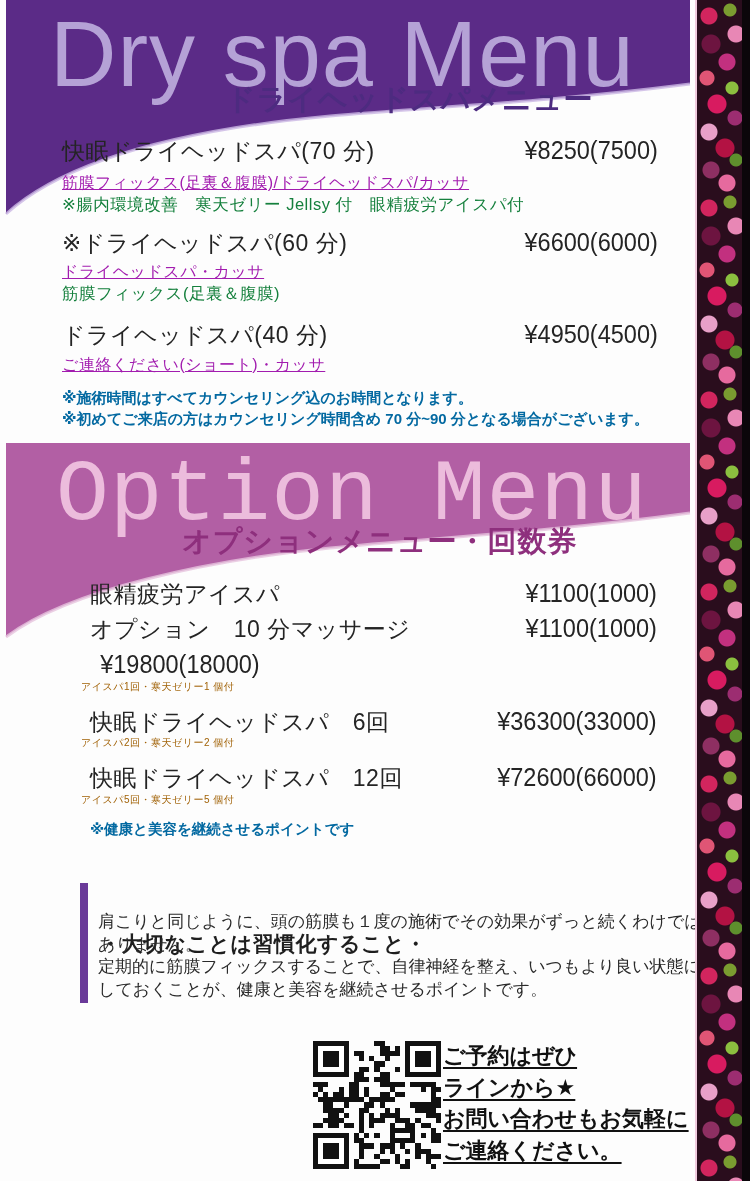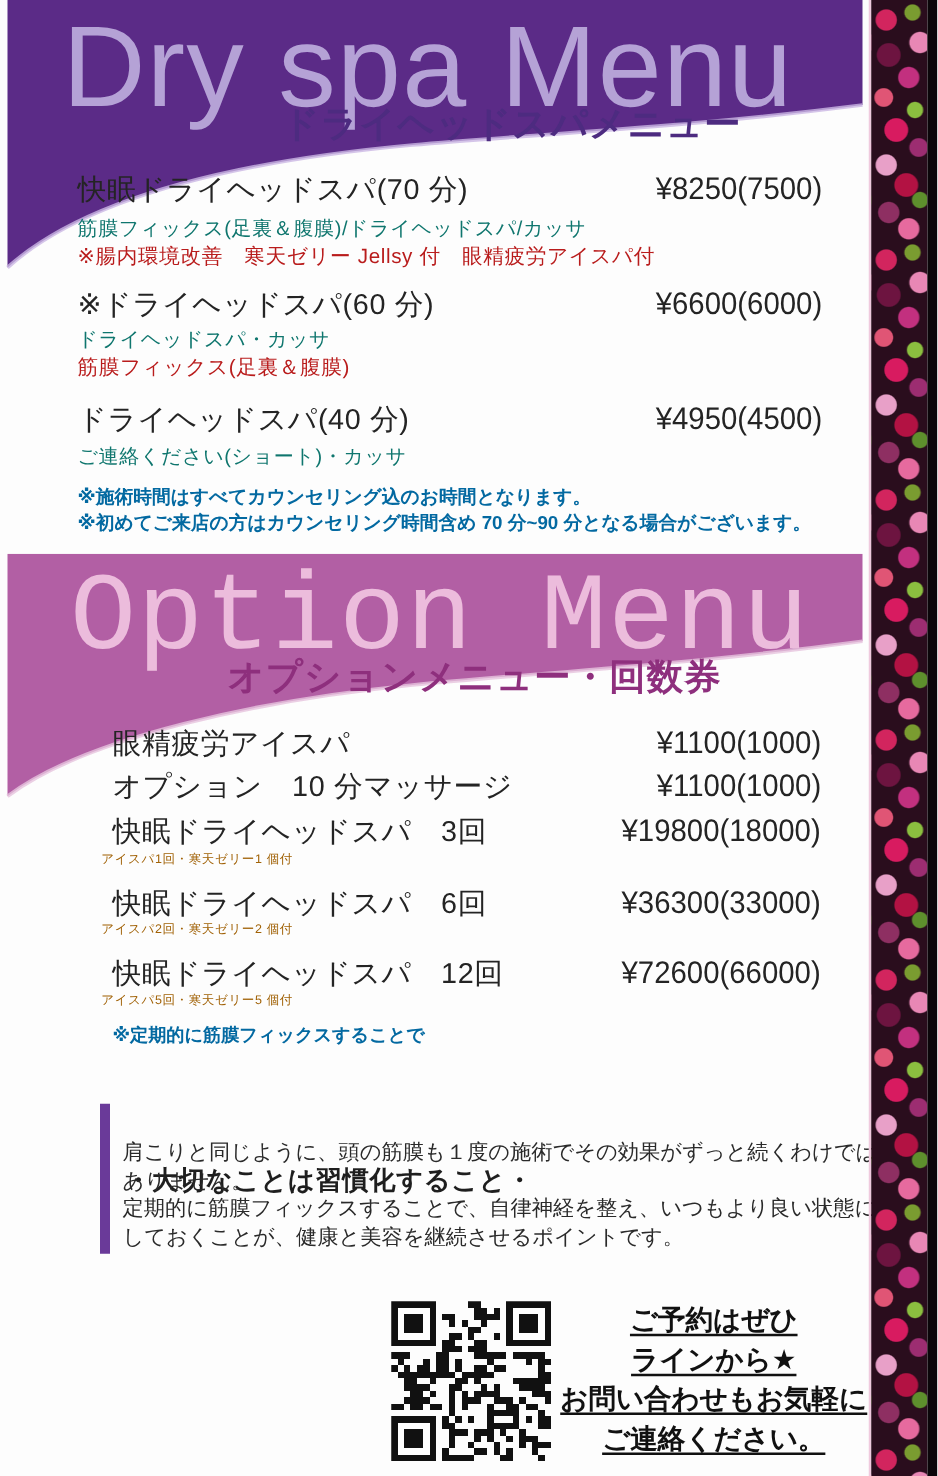--- a/index.html
+++ b/index.html
@@ -28,32 +28,32 @@
   .row{position:absolute;display:flex;justify-content:space-between;align-items:baseline;gap:33px;}
   .row-s1{left:62px;width:596px;}
   .row-s2{left:90px;width:567px;}
   .iname{font-size:23px;font-weight:500;letter-spacing:.5px;}
   .iprice{
     font-size:25px;font-weight:500;letter-spacing:0;
     display:inline-block;transform:scaleX(.94);transform-origin:100% 60%;
     white-space:nowrap;
   }
   .sub{position:absolute;left:62px;font-size:16px;letter-spacing:.5px;white-space:nowrap;}
-  .sub.accent{color:#0f766e;}
-  .sub.plain{color:#b91c1c;font-size:16.5px;}
+  .sub.accent{color:#a21caf;text-decoration:underline;}
+  .sub.plain{color:#15803d;font-size:16.5px;}
   .sub.s2{left:81px;font-size:10px;color:#a16207;}
   .notes{position:absolute;left:62px;font-size:15px;line-height:21px;color:#0369a1;font-weight:700;}
   .notes-2{left:90px;font-size:14.5px;line-height:20px;}
   
   .info-bar{position:absolute;left:80px;top:883px;width:8px;height:120px;background:#6a3a99;}
   .info-title{position:absolute;left:100px;top:882px;font-size:21px;font-weight:bold;color:#1e1e1e;letter-spacing:.5px;margin-top:48px;}
   .info-body{position:absolute;left:98px;top:911px;font-size:17px;line-height:22.5px;color:#2a2a2a;font-weight:500;white-space:nowrap;}
   
   .qr{position:absolute;left:313px;top:1041px;width:128px;height:128px;}
-  .contact{position:absolute;left:443px;top:1040px;width:256px;text-align:center;
+  .contact{position:absolute;left:443px;top:1040px;width:256px;text-align:left;
     font-size:22px;line-height:31.5px;font-weight:600;color:#111;}
   .contact div{text-decoration:underline;text-underline-offset:4px;text-decoration-thickness:2px;}
   
   .floral-strip{position:absolute;left:695px;top:0;width:55px;height:1181px;border-left:2px solid #f0cade;box-sizing:border-box;}
   .floral-inner{
     position:absolute;left:0;top:0;width:45px;height:100%;
     background-color:#2a0d1d;
     background-image:
       radial-gradient(circle at 12px 16px,  #d2255e 0 8px,  rgba(210,37,94,0) 9px),
       radial-gradient(circle at 33px 10px,  #7a9c30 0 6px,  rgba(122,156,48,0) 7px),
@@ -123,39 +123,38 @@
 
   <div class="row row-s2" style="top:579px">
     <span class="iname">眼精疲労アイスパ</span>
     <span class="iprice">¥1100(1000)</span>
   </div>
   <div class="row row-s2" style="top:614px">
     <span class="iname">オプション　10 分マッサージ</span>
     <span class="iprice">¥1100(1000)</span>
   </div>
   <div class="row row-s2" style="top:650px">
-    <span class="iname">快眠ドライヘッドスパ　3回</span>
     <span class="iprice">¥19800(18000)</span>
   </div>
   <div class="sub s2" style="top:680px">アイスパ1回・寒天ゼリー1 個付</div>
 
   <div class="row row-s2" style="top:707px">
     <span class="iname">快眠ドライヘッドスパ　6回</span>
     <span class="iprice">¥36300(33000)</span>
   </div>
   <div class="sub s2" style="top:736px">アイスパ2回・寒天ゼリー2 個付</div>
 
   <div class="row row-s2" style="top:763px">
     <span class="iname">快眠ドライヘッドスパ　12回</span>
     <span class="iprice">¥72600(66000)</span>
   </div>
   <div class="sub s2" style="top:793px">アイスパ5回・寒天ゼリー5 個付</div>
 
   <div class="notes notes-2" style="top:819px">
-    <div>※定期的に筋膜フィックスすることで</div>
+    <div>※健康と美容を継続させるポイントです</div>
   </div>
 
   <div class="info-bar"></div>
   <div class="info-title">・大切なことは習慣化すること・</div>
   <div class="info-body">
     <div>肩こりと同じように、頭の筋膜も１度の施術でその効果がずっと続くわけでは</div>
     <div>ありません。</div>
     <div>定期的に筋膜フィックスすることで、自律神経を整え、いつもより良い状態に</div>
     <div>しておくことが、健康と美容を継続させるポイントです。</div>
   </div>

